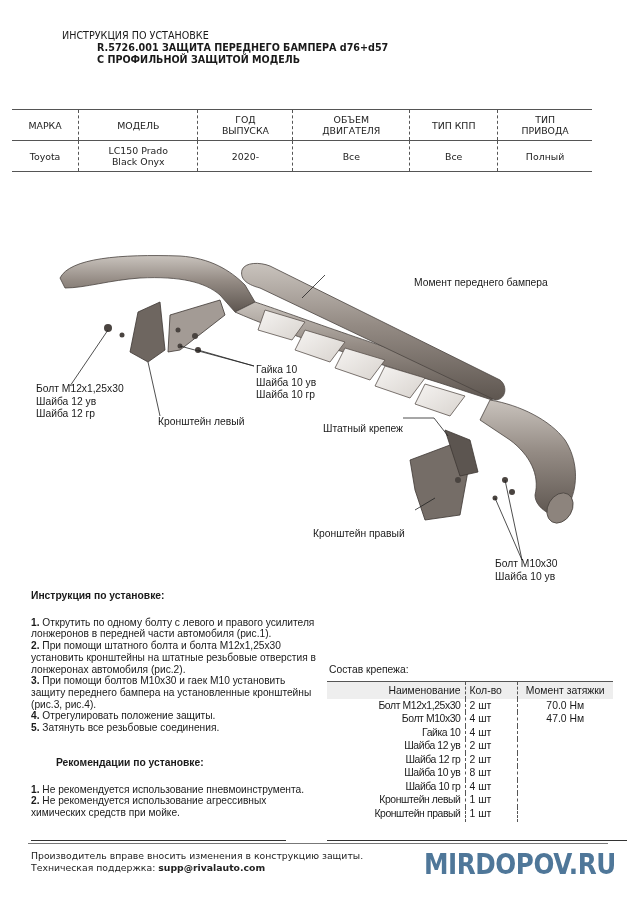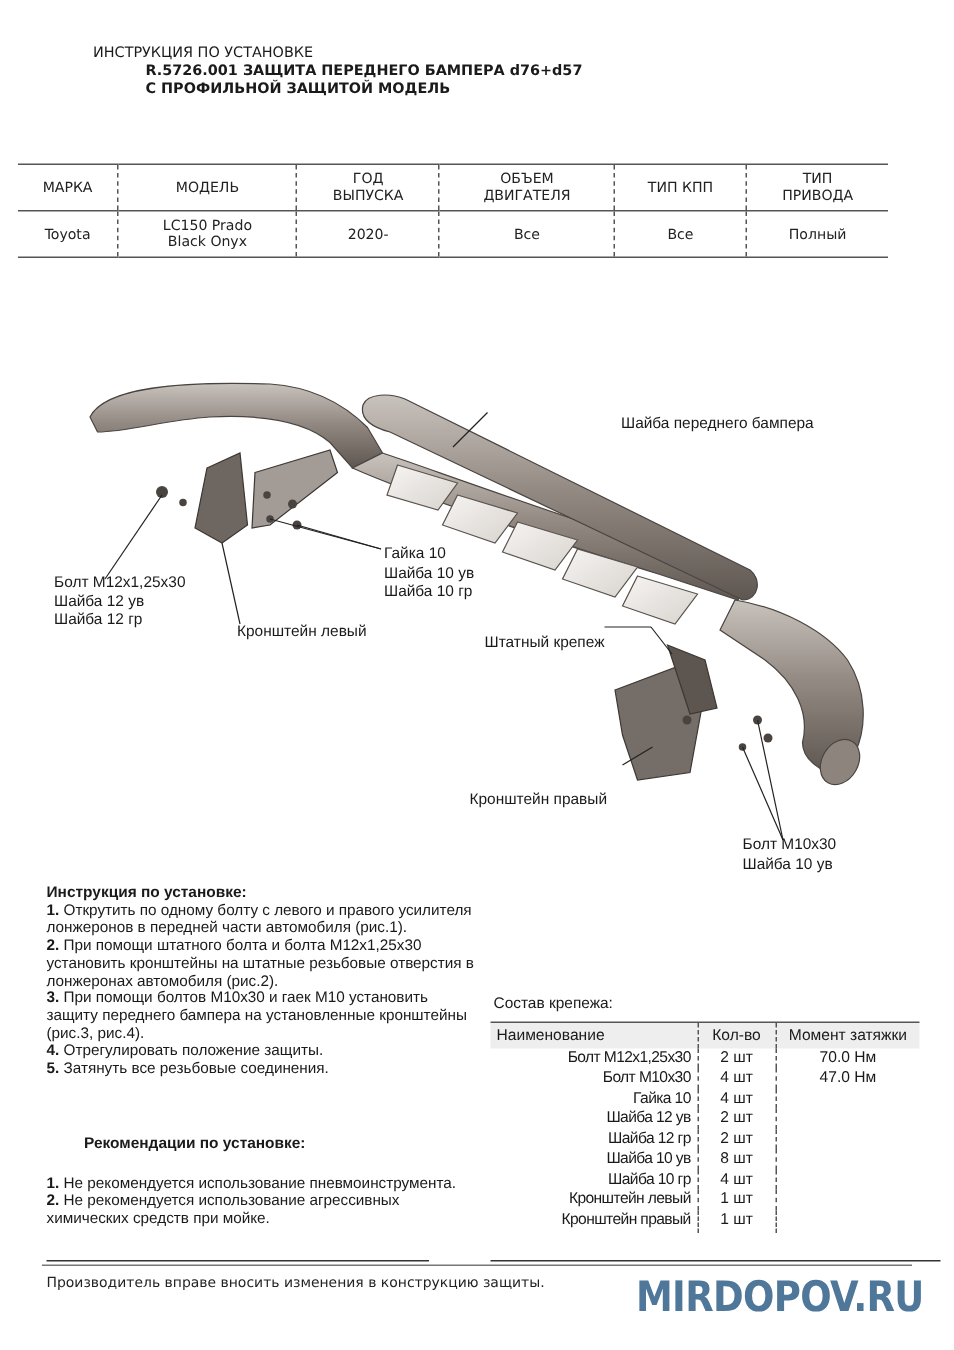--- a/index.html
+++ b/index.html
@@ -16,32 +16,32 @@
     text-align: center; vertical-align: middle; color: #222;
   }
   .spec-table th { height: 31px; border-top: 1.5px solid #555; border-bottom: 1px solid #555; }
   .spec-table td { height: 31px; border-bottom: 1.5px solid #555; }
   .spec-table th + th, .spec-table td + td { border-left: 1px dashed #555; }
 
   .diagram { position: absolute; left: 30px; top: 240px; width: 580px; height: 350px; }
   .callout { position: absolute; font-family: "Liberation Sans", sans-serif; font-size: 10.3px; line-height: 12.5px; color: #1a1a1a; white-space: pre; }
 
   .instr { position: absolute; left: 31px; top: 590px; width: 290px; font-family: "Liberation Sans", sans-serif; font-size: 10.2px; line-height: 11.7px; color: #1a1a1a; }
-  .instr h3 { font-size: 10.3px; font-weight: bold; }
+  .instr h3 { font-size: 10.3px; font-weight: bold; margin-bottom: 15px; }
   .instr .step b { font-weight: bold; }
   .rec { position: absolute; left: 31px; top: 757px; width: 290px; font-family: "Liberation Sans", sans-serif; font-size: 10.2px; line-height: 11.7px; color: #1a1a1a; }
   .rec h3 { font-size: 10.3px; font-weight: bold; margin-bottom: 15px; padding-left: 25px; }
 
   .fast-title { position: absolute; left: 329px; top: 664px; font-family: "Liberation Sans", sans-serif; font-size: 10.3px; font-weight: normal; }
   .fast-table { position: absolute; left: 327px; top: 681px; border-collapse: collapse; font-family: "Liberation Sans", sans-serif; font-size: 10.4px; color: #1a1a1a; }
   .fast-table th { background: #eeeeee; font-weight: normal; height: 17px; border-top: 1.5px solid #555; padding: 0 4px; }
   .fast-table td { height: 13.5px; line-height: 13.5px; padding: 0 4px; }
   .fast-table .c1 { width: 138px; text-align: right; letter-spacing: -0.4px; }
-  .fast-table th.c1 { text-align: left; letter-spacing: 0; }
-  .fast-table .c2 { width: 52px; text-align: center; border-left: 1px dashed #555; }
+  .fast-table th.c1 { text-align: right; letter-spacing: 0; }
+  .fast-table .c2 { width: 52px; text-align: left; border-left: 1px dashed #555; }
   .fast-table .c3 { width: 96px; text-align: center; border-left: 1px dashed #555; }
   .fast-table tr:last-child td { padding-bottom: 2px; }
 
   .rule-1 { position: absolute; left: 31px; top: 840px; width: 255px; height: 0; border-top: 1.5px solid #333; }
   .rule-2 { position: absolute; left: 327px; top: 840px; width: 300px; height: 0; border-top: 1.5px solid #333; }
   .footer-rule { position: absolute; left: 28px; top: 843px; width: 580px; border-top: 1.2px solid #777; }
   .footer { position: absolute; left: 31px; top: 850px; font-size: 9.3px; line-height: 12px; color: #222; }
   .footer b { font-weight: bold; }
   .logo { position: absolute; left: 424px; top: 848px; font-family: "DejaVu Sans", sans-serif; font-weight: bold; font-size: 28px; letter-spacing: -0.5px; color: #4f7799; transform: scaleX(0.88); transform-origin: left top; }
 </style>
@@ -143,21 +143,21 @@
       <line x1="168" y1="110" x2="224" y2="126"></line>
       <line x1="150" y1="106" x2="224" y2="126"></line>
       <line x1="272" y1="58" x2="295" y2="35"></line>
       <line x1="373" y1="178" x2="404" y2="178"></line>
       <line x1="404" y1="178" x2="418" y2="196"></line>
       <line x1="385" y1="270" x2="405" y2="258"></line>
       <line x1="475" y1="240" x2="492" y2="320"></line>
       <line x1="465" y1="258" x2="492" y2="320"></line>
     </g>
   </svg>
-  <div class="callout" style="left: 384px; top: 37px; white-space: pre-line;">Шайба переднего бампера</div>
+  <div class="callout" style="left: 384px; top: 37px; white-space: pre-line;">Момент переднего бампера</div>
   <div class="callout" style="left: 226px; top: 124px; white-space: pre-line;">Гайка 10
 Шайба 10 ув
 Шайба 10 гр</div>
   <div class="callout" style="left: 6px; top: 143px; white-space: pre-line;">Болт М12х1,25х30
 Шайба 12 ув
 Шайба 12 гр</div>
   <div class="callout" style="left: 128px; top: 176px; white-space: pre-line;">Кронштейн левый</div>
   <div class="callout" style="left: 293px; top: 183px; white-space: pre-line;">Штатный крепеж</div>
   <div class="callout" style="left: 283px; top: 288px; white-space: pre-line;">Кронштейн правый</div>
   <div class="callout" style="left: 465px; top: 318px; white-space: pre-line;">Болт М10х30
@@ -236,15 +236,16 @@
       </tr>
     </tbody>
 </table>
 
 <div class="rule-1"></div>
 <div class="rule-2"></div>
 <div class="footer-rule"></div>
 
 <div class="footer">
   <div>Производитель вправе вносить изменения в конструкцию защиты.</div>
+  <div><span>Техническая поддержка: </span><b>supp@rivalauto.com</b></div>
 </div>
 
 <div class="logo" style="color: rgb(79, 119, 153);">MIRDOPOV.RU</div>
 
 </body></html>

